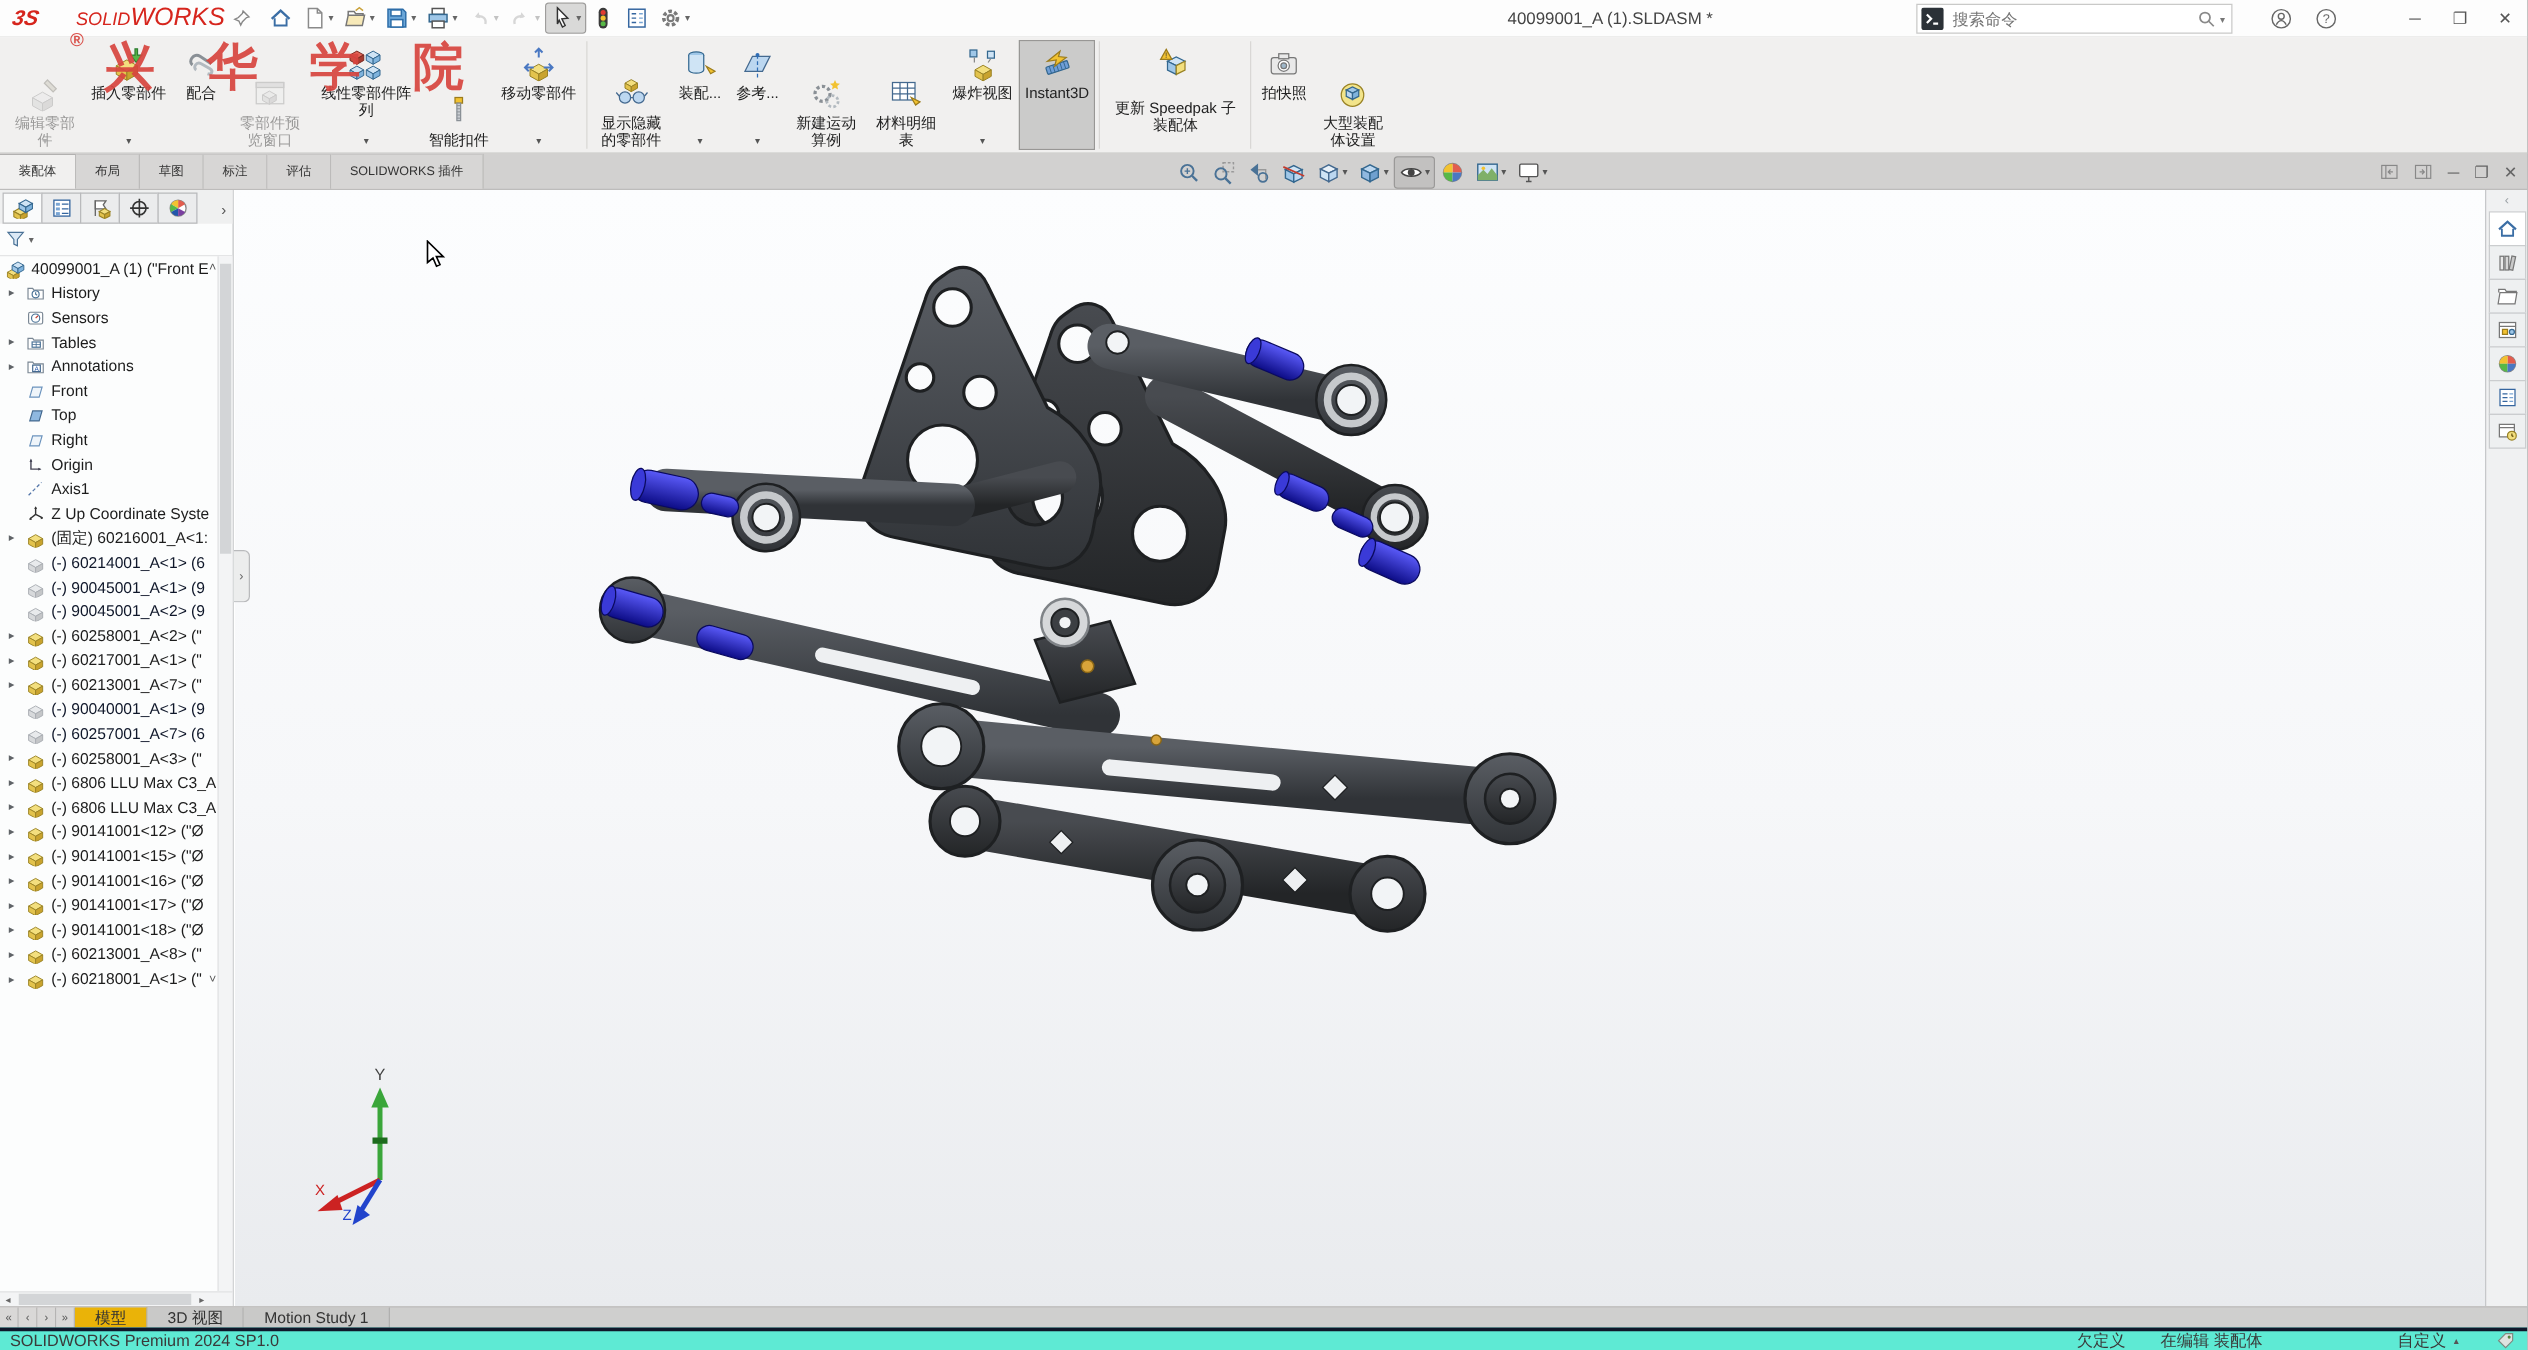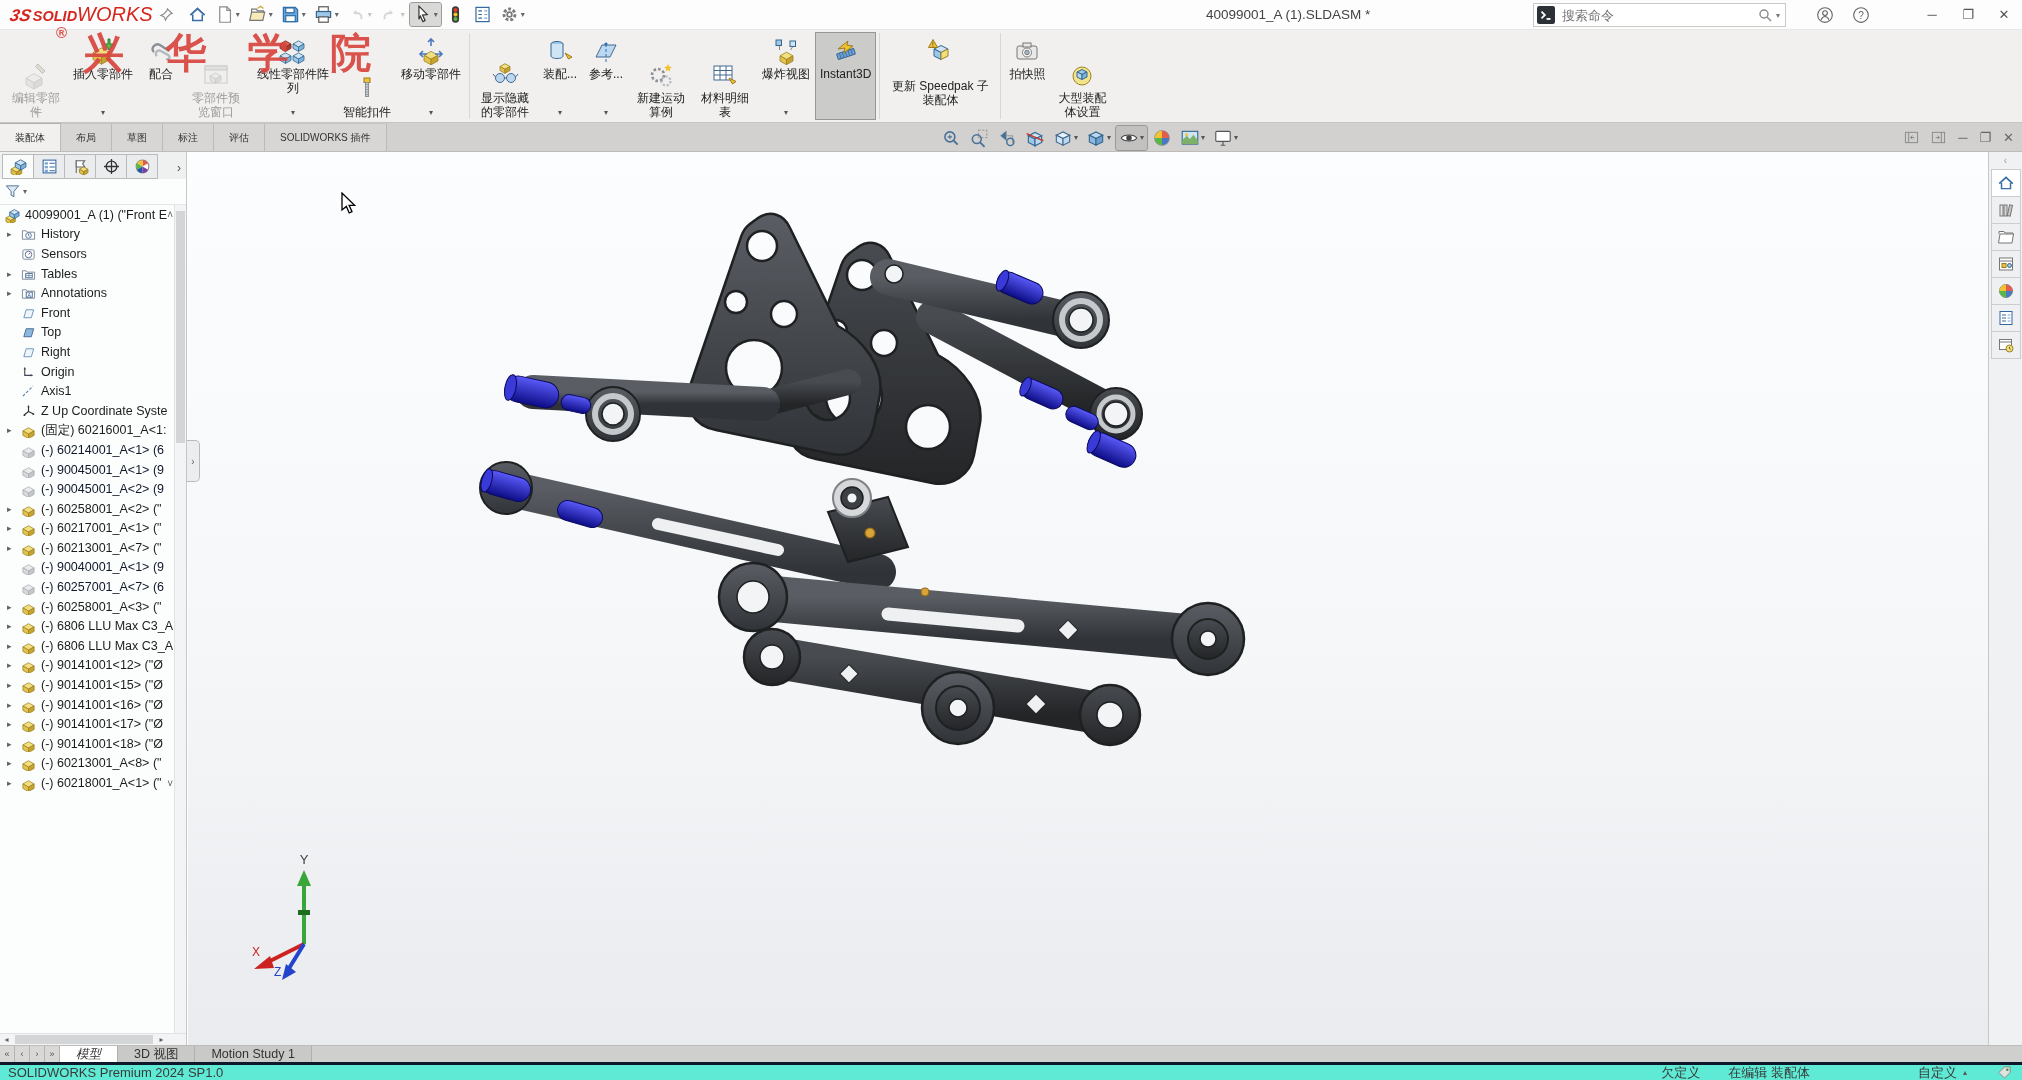--- a/index.html
+++ b/index.html
@@ -6,21 +6,21 @@
   .app{position:relative;width:2022px;height:1080px;background:#fff;overflow:hidden;
        font-family:"Liberation Sans","DejaVu Sans",sans-serif;color:#333;-webkit-font-smoothing:antialiased;}
   .app *{box-sizing:border-box;}
   svg{display:block;}
 
   
   .titlebar{position:absolute;top:0;left:0;right:0;height:30px;background:#fdfdfd;
             border-bottom:1px solid #e7e7e6;display:flex;align-items:center;font-size:13.5px;}
   .logo{margin-left:10px;display:flex;align-items:baseline;color:#d6251d;white-space:nowrap;}
   .logo .mark{font-style:italic;font-weight:800;font-size:17px;display:inline-block;transform:skewX(-12deg);margin-right:2px;}
-  .logo .bold{font-weight:700;font-style:italic;font-size:14.5px;}
+  .logo .bold{font-weight:400;font-style:italic;font-size:14.5px;margin-left:28px;}
   .logo .light{font-weight:400;font-style:italic;font-size:20px;}
   .menus{display:flex;margin-left:20px;}
   .menu-item{padding:0 11px;line-height:29px;color:#333;}
   .pin{margin-left:6px;color:#888;}
   .pin svg{width:15px;height:15px;}
   .qat{display:flex;align-items:center;margin-left:10px;}
   .qbtn{display:flex;align-items:center;padding:2px 3px;margin:0 1px;border-radius:2px;}
   .qbtn svg{width:19px;height:19px;}
   .qcaret{font-size:8px;color:#666;margin-left:2px;}
   .qbtn.disabled{opacity:.38;}
@@ -114,21 +114,21 @@
          display:flex;align-items:center;justify-content:center;}
   .tpbtn.active{background:#ffffff;}
   .tpbtn svg{width:18px;height:18px;}
 
   
   .modeltabs{position:absolute;top:1045px;left:0;right:0;height:17px;background:#cfcfce;
              display:flex;align-items:stretch;border-top:1px solid #bdbcbb;}
   .mnavbtn{width:15px;background:#d9d8d7;border-right:1px solid #b5b4b3;font-size:9px;
            line-height:16px;text-align:center;color:#555;}
   .mtab{padding:0 16px;font-size:12.5px;line-height:16px;color:#333;background:#c9c9c8;border-right:1px solid #b0b0af;}
-  .mtab.active{background:#ffffff;font-style:italic;}
+  .mtab.active{background:#eab308;}
   .statusbar{position:absolute;top:1062px;left:0;right:0;height:18px;background:#5eead4;
              border-top:3px solid #0f172a;display:flex;align-items:center;font-size:13px;color:#3a3a3a;}
   .sb-left{margin-left:8px;}
   .sb-right{margin-left:auto;display:flex;align-items:center;}
   .sb-underdefined{margin-right:28px;}
   .sb-editing{margin-right:108px;}
   .sb-custom{margin-right:6px;}
   .sb-caret{font-size:8px;color:#555;margin-right:30px;}
   .sb-tag{margin-right:10px;}
   .sb-tag svg{width:15px;height:15px;}

